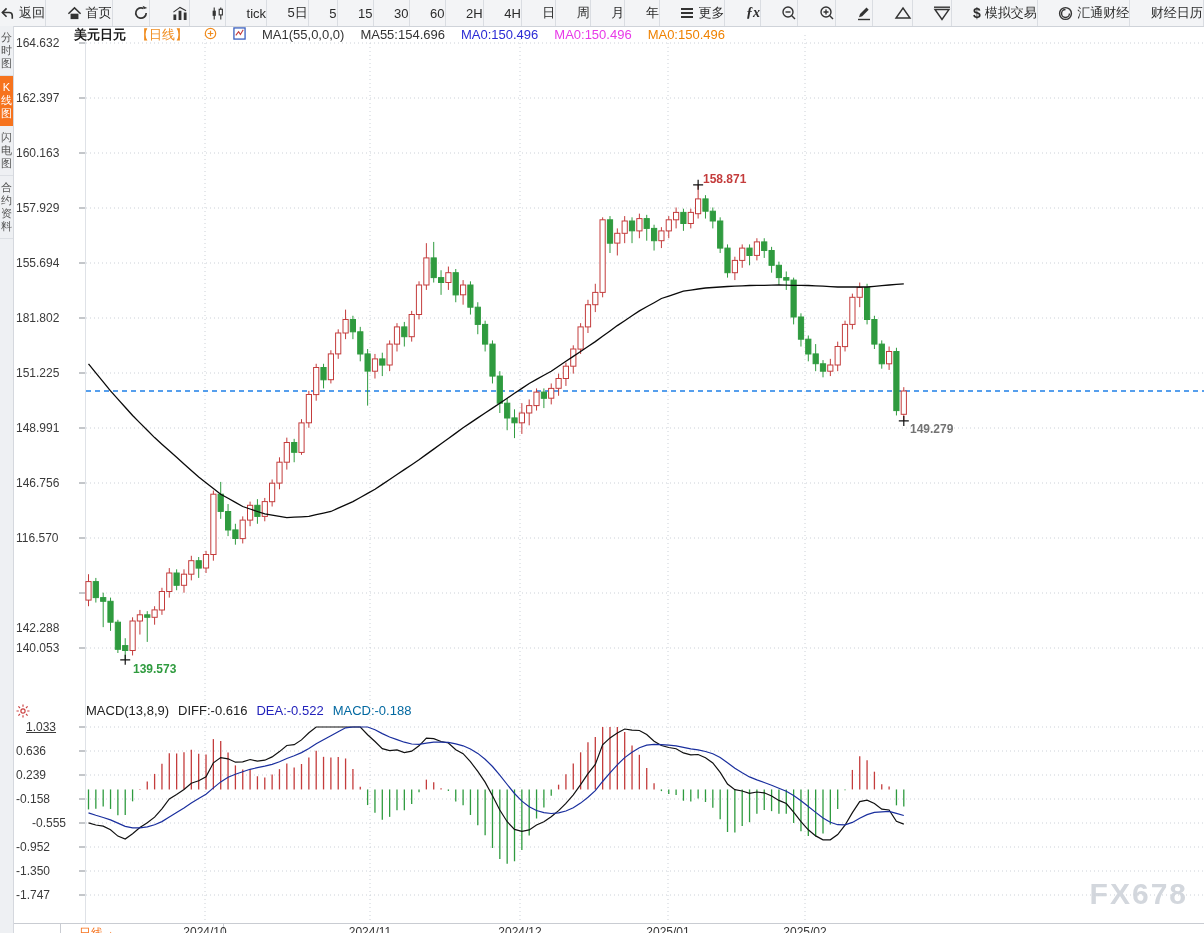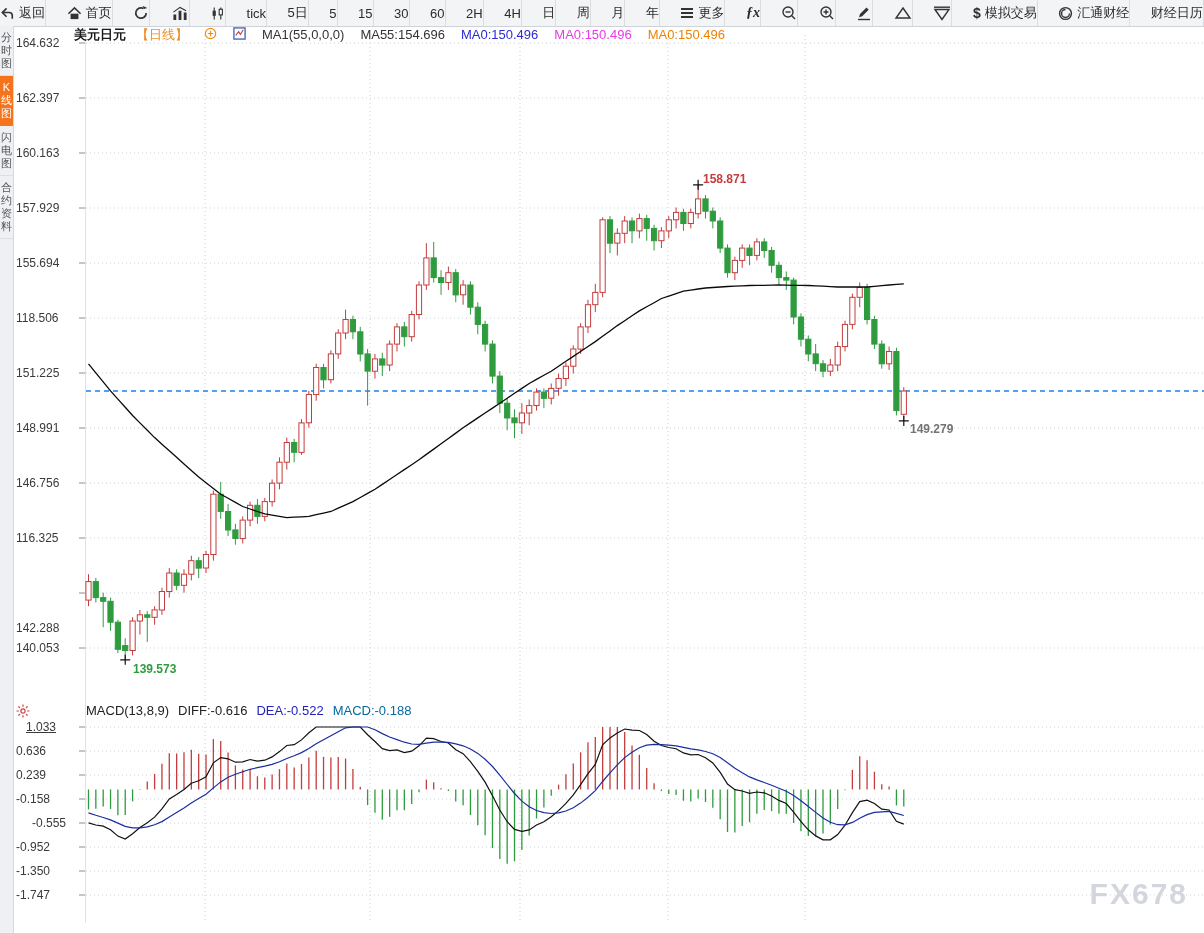--- a/index.html
+++ b/index.html
@@ -645,31 +645,43 @@
   <span class="mh-dea">DEA:-0.522</span>
   <span class="mh-macd">MACD:-0.188</span>
 </div>
 
 <div class="ann" style="left:703px;top:172px;color:#c43c3c;">158.871</div>
 <div class="ann" style="left:133px;top:662px;color:#2f9b3f;">139.573</div>
 <div class="ann" style="left:910px;top:422px;color:#737373;">149.279</div>
 
 <div id="watermark">FX678</div>
 
+<div id="bottom-strip">
+  <div id="period-box">
+    <span id="period-label"><span>日线</span> <span style="font-size:9px">▲</span></span>
+  </div>
+  <div id="xlabels">
+        <div class="xlab" style="left: 205px;">2024/10</div>
+        <div class="xlab" style="left: 370px;">2024/11</div>
+        <div class="xlab" style="left: 520px;">2024/12</div>
+        <div class="xlab" style="left: 668px;">2025/01</div>
+        <div class="xlab" style="left: 805px;">2025/02</div>
+      </div>
+</div>
 
 <div class="ytick" style="left: 16px; top: 36px;">164.632</div>
     <div class="ytick" style="left: 16px; top: 91px;">162.397</div>
     <div class="ytick" style="left: 16px; top: 146px;">160.163</div>
     <div class="ytick" style="left: 16px; top: 201px;">157.929</div>
     <div class="ytick" style="left: 16px; top: 256px;">155.694</div>
-    <div class="ytick" style="left: 16px; top: 311px;">118.506</div>
+    <div class="ytick" style="left: 16px; top: 311px;">181.802</div>
     <div class="ytick" style="left: 16px; top: 366px;">151.225</div>
     <div class="ytick" style="left: 16px; top: 421px;">148.991</div>
     <div class="ytick" style="left: 16px; top: 476px;">146.756</div>
-    <div class="ytick" style="left: 16px; top: 531px;">116.325</div>
+    <div class="ytick" style="left: 16px; top: 531px;">116.570</div>
     <div class="ytick" style="left: 16px; top: 586px; margin-top: 35px;">142.288</div>
     <div class="ytick" style="left: 16px; top: 641px;">140.053</div>
     <div class="ytick" style="left: 26px; top: 720px; text-decoration: underline;">1.033</div>
     <div class="ytick" style="left: 16px; top: 744px;">0.636</div>
     <div class="ytick" style="left: 16px; top: 768px;">0.239</div>
     <div class="ytick" style="left: 16px; top: 792px;">-0.158</div>
     <div class="ytick" style="left: 32px; top: 816px;">-0.555</div>
     <div class="ytick" style="left: 16px; top: 840px;">-0.952</div>
     <div class="ytick" style="left: 16px; top: 864px;">-1.350</div>
     <div class="ytick" style="left: 16px; top: 888px;">-1.747</div>

